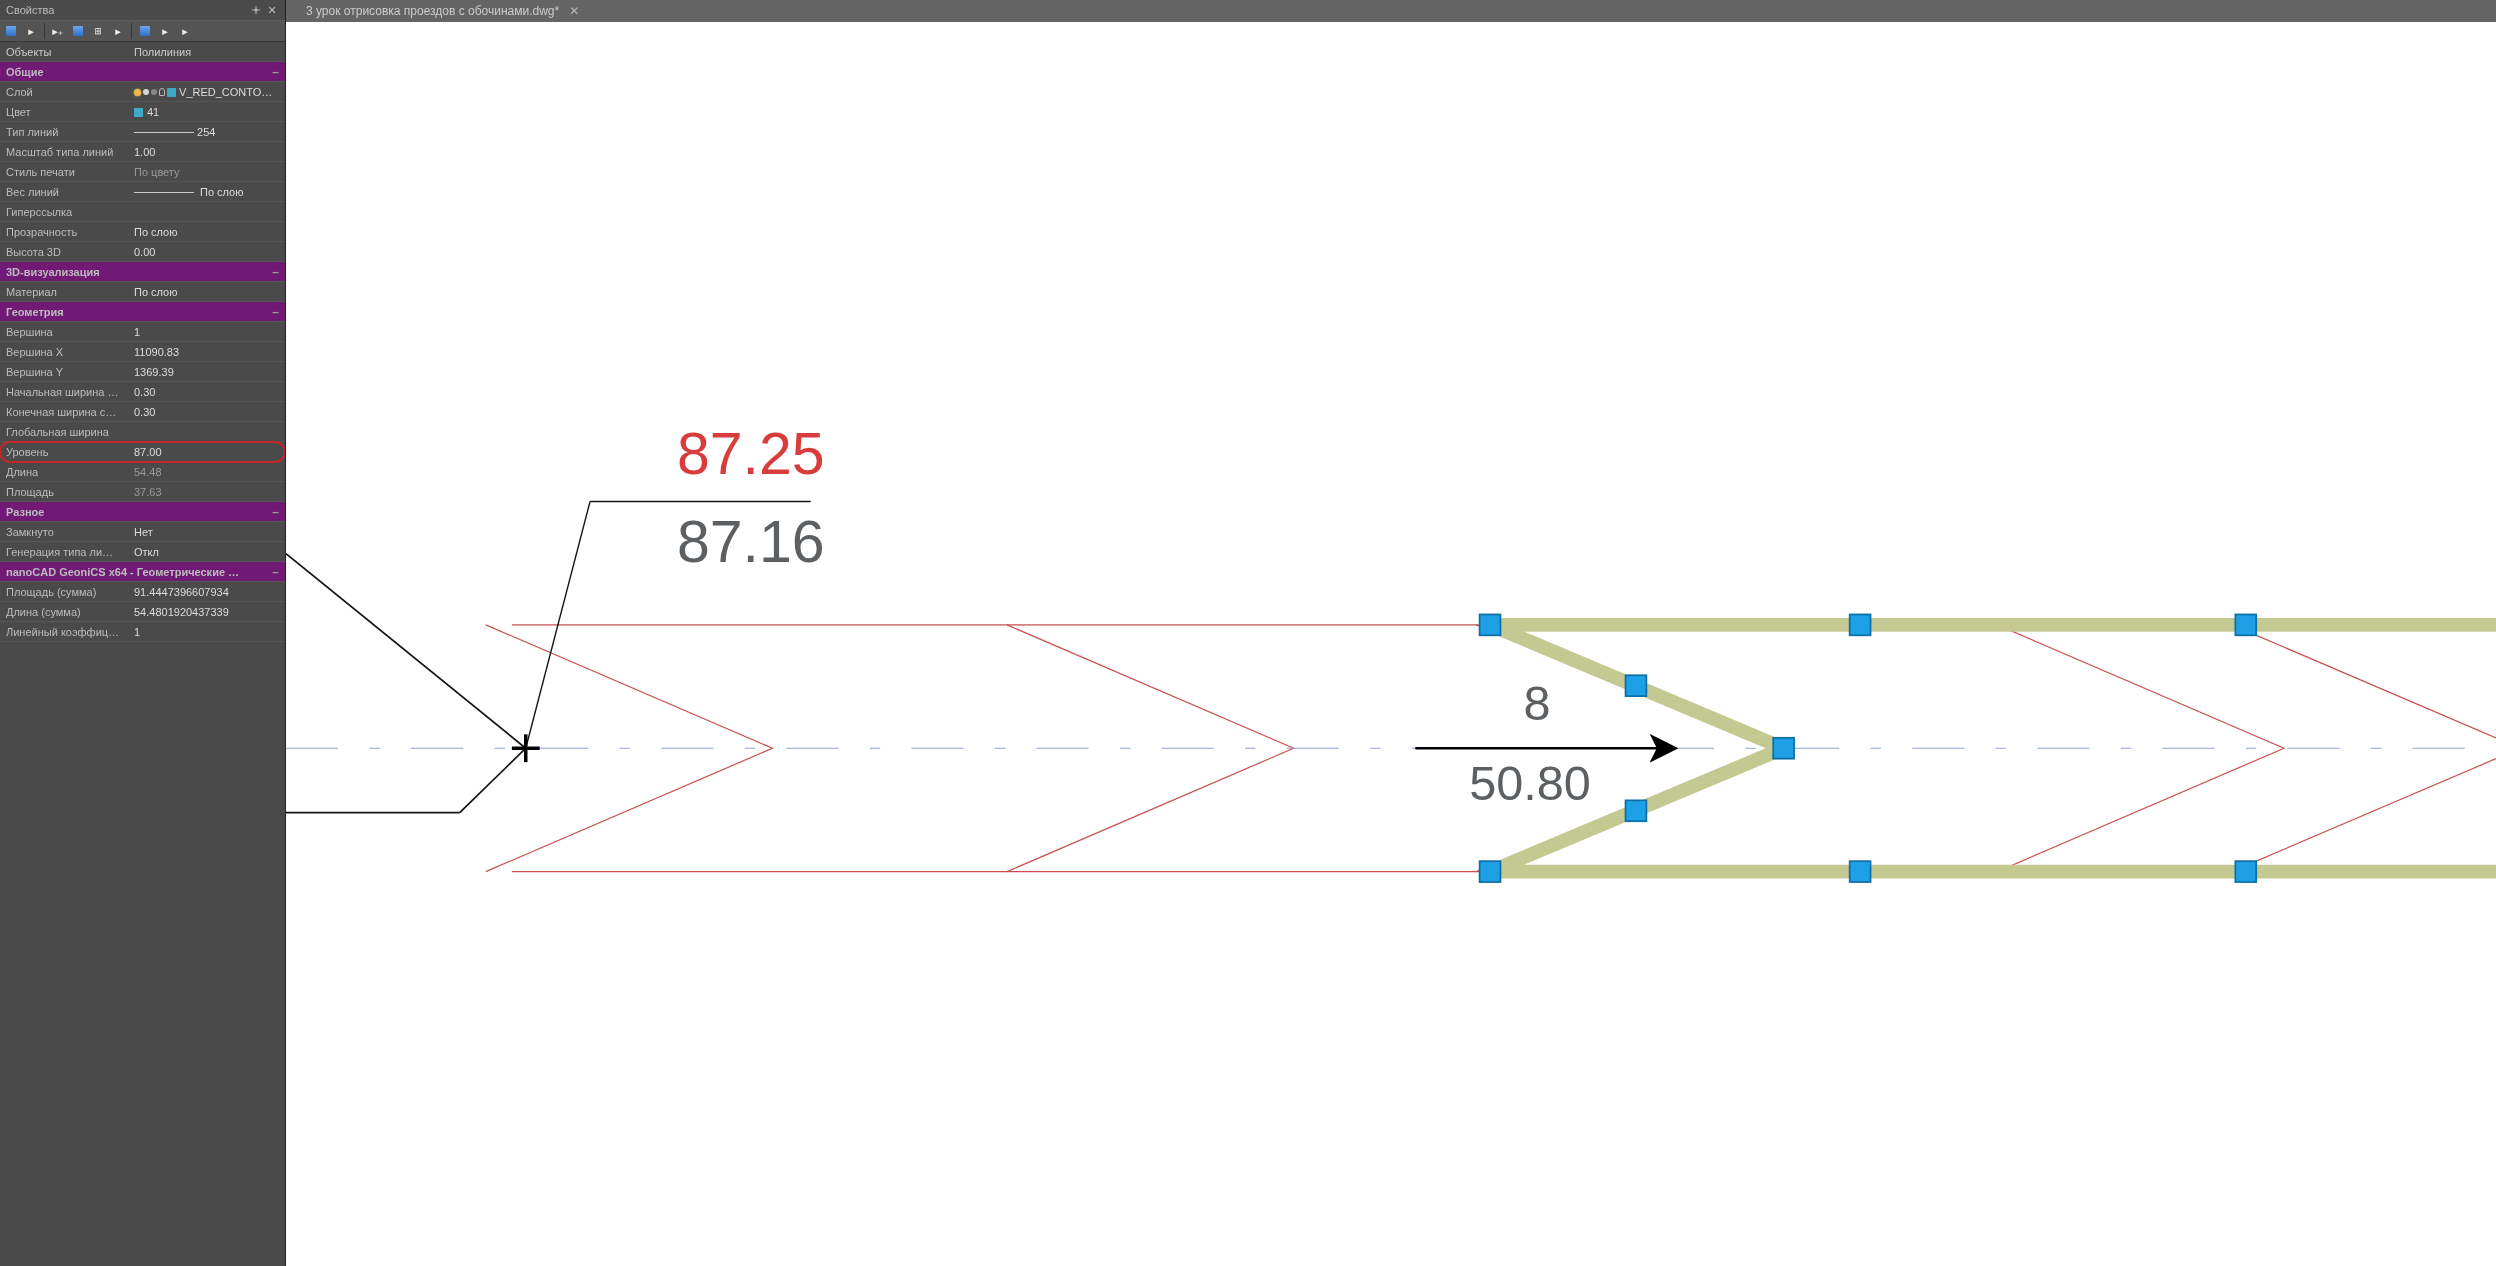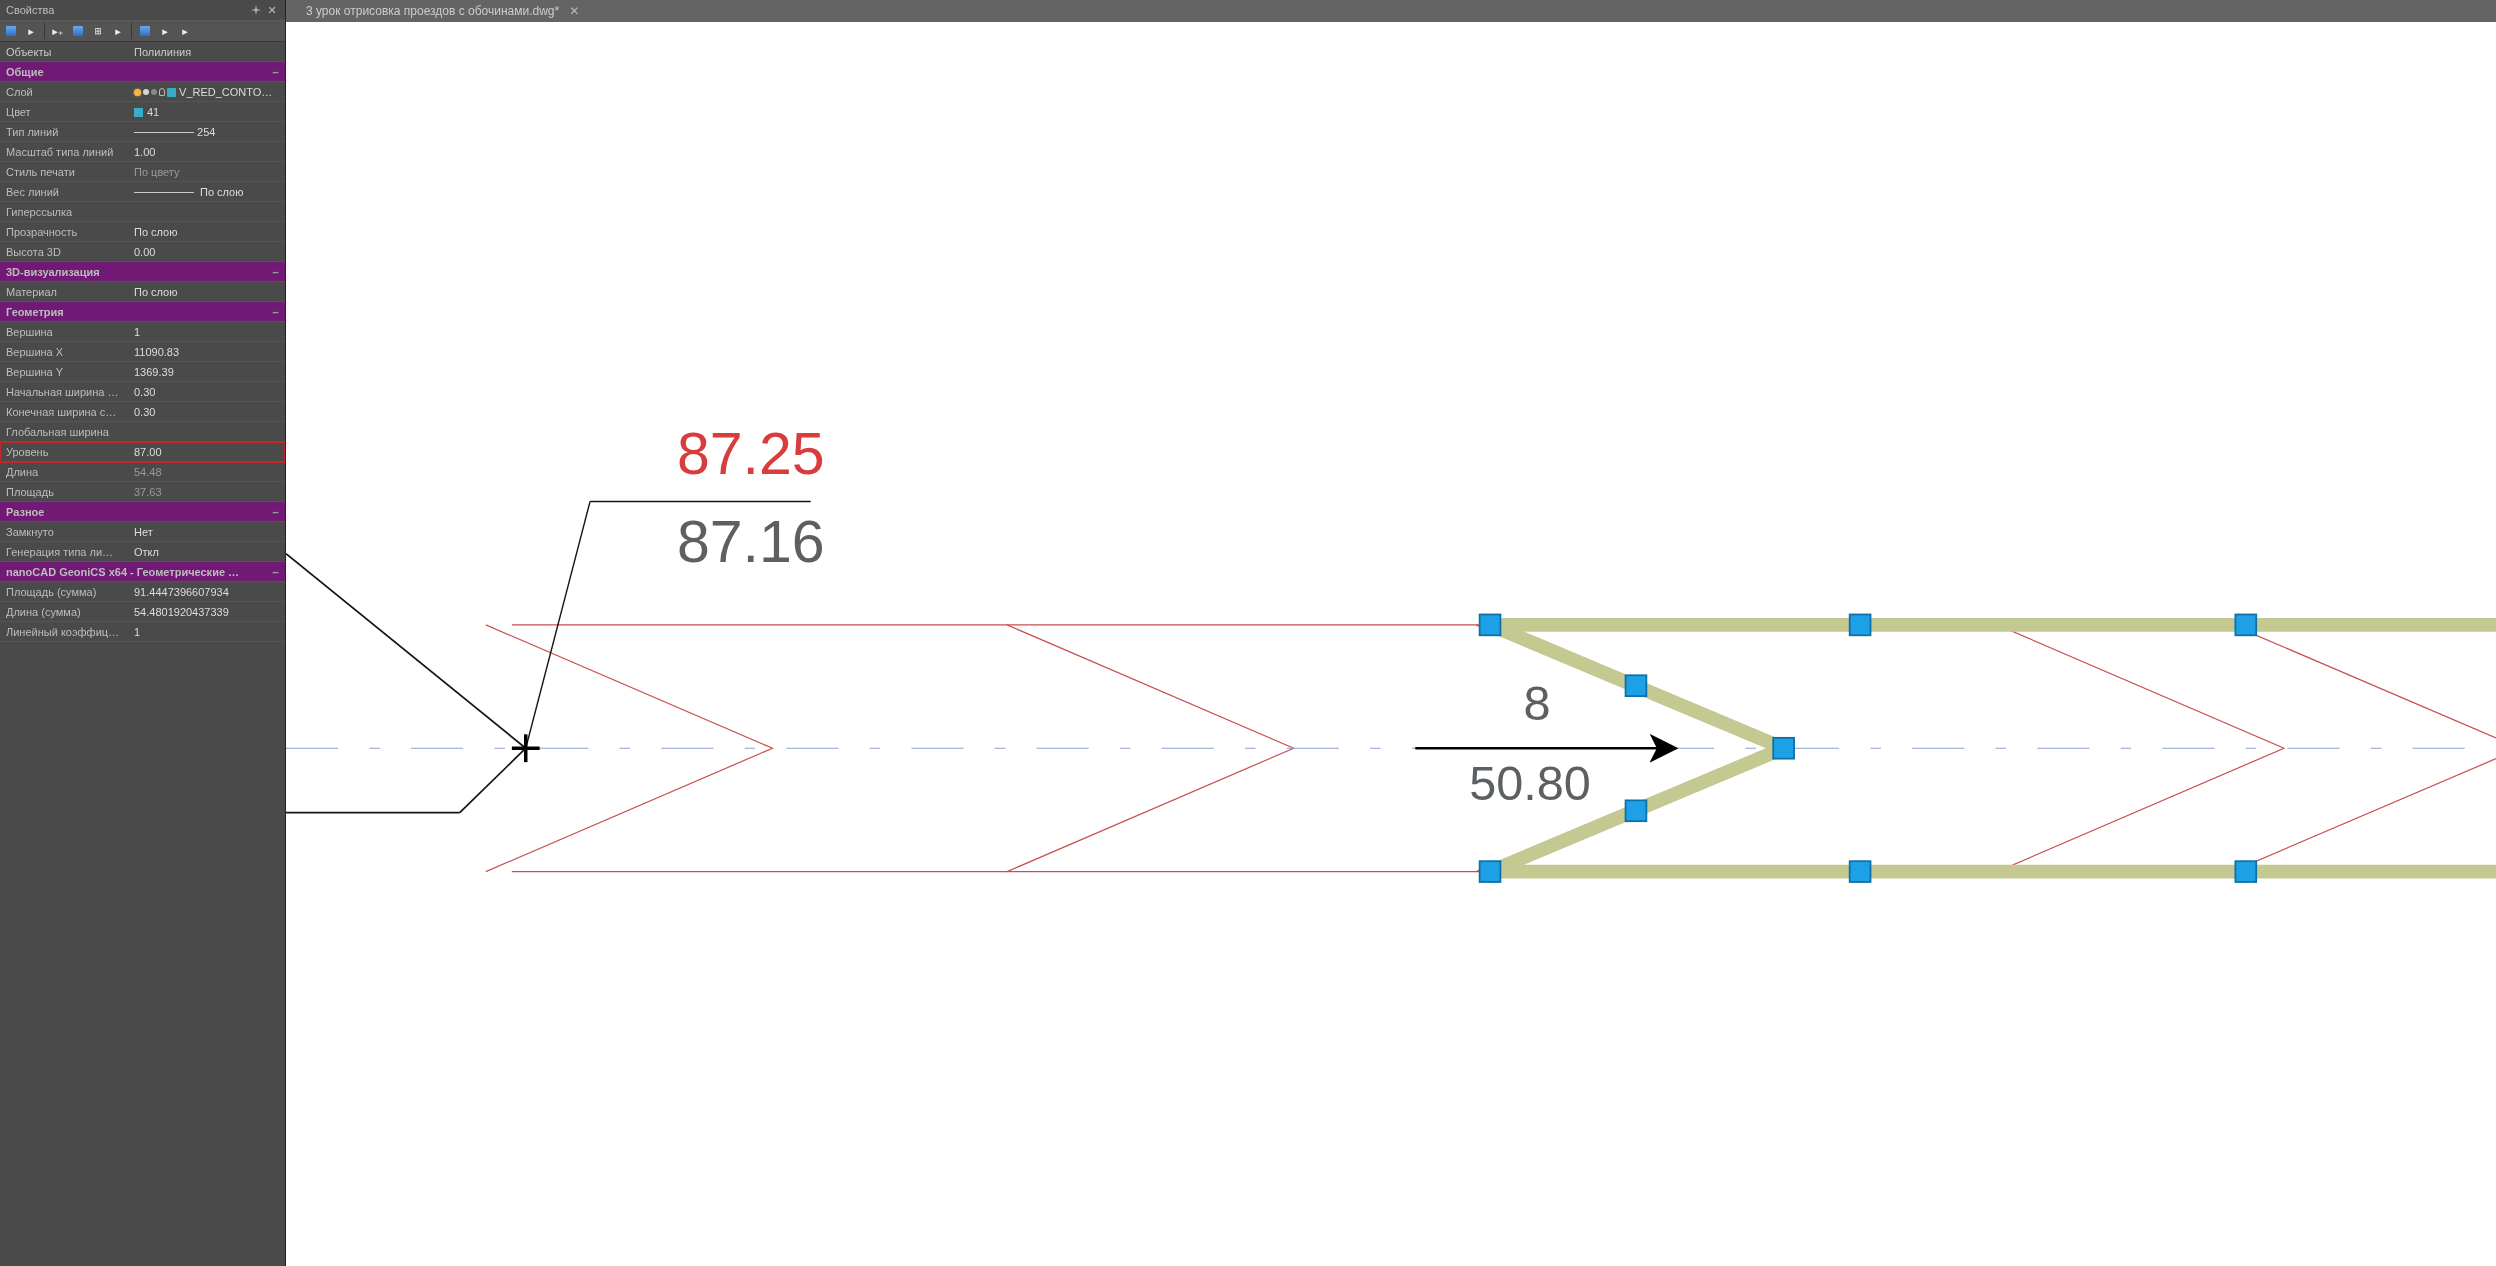--- a/index.html
+++ b/index.html
@@ -20,21 +20,21 @@
   .ico-cursor { font-size: 11px; color: #eee; }
 
   .prop-list { flex: 1; overflow-y: auto; }
   .row { display: flex; align-items: center; height: 20px; border-bottom: 1px solid #555; font-size: 11px; }
   .row .lbl { width: 130px; padding-left: 6px; color: #bdbdbd; white-space: nowrap; overflow: hidden; text-overflow: ellipsis; }
   .row .val { flex: 1; padding-left: 4px; color: #ddd; white-space: nowrap; overflow: hidden; text-overflow: ellipsis; }
   .row.readonly .val { color: #9a9a9a; }
   .row.header { background: #701a75; font-weight: bold; color: #dadada; position: relative; }
   .row.header .chev { position: absolute; right: 6px; font-size: 12px; color: #999; }
   .row.objtype .lbl, .row.objtype .val { color: #ccc; }
-  .row.highlight { outline: 2px solid #c0262a; outline-offset: -1px; }
+  .row.highlight { outline: 2px solid #c0262a; outline-offset: -1px; border-radius: 10px; }
 
   .layer-icons { display: inline-flex; align-items: center; gap: 2px; }
   .li { width: 9px; height: 9px; border-radius: 1px; }
   .li.bulb { background: #f0b84a; width: 7px; height: 7px; border-radius: 50%; box-shadow: 0 0 2px #f0b84a; }
   .li.sun  { background: #d7d7d7; width: 6px; height: 6px; border-radius: 50%; }
   .li.lock { width: 6px; height: 8px; border: 1px solid #bbb; border-top-left-radius: 3px; border-top-right-radius: 3px; }
   .li.sq   { background: #3babc8; }
 
   .color-sw { display:inline-block; width:9px; height:9px; background:#3babc8; vertical-align:middle; margin-right:4px; }
 

